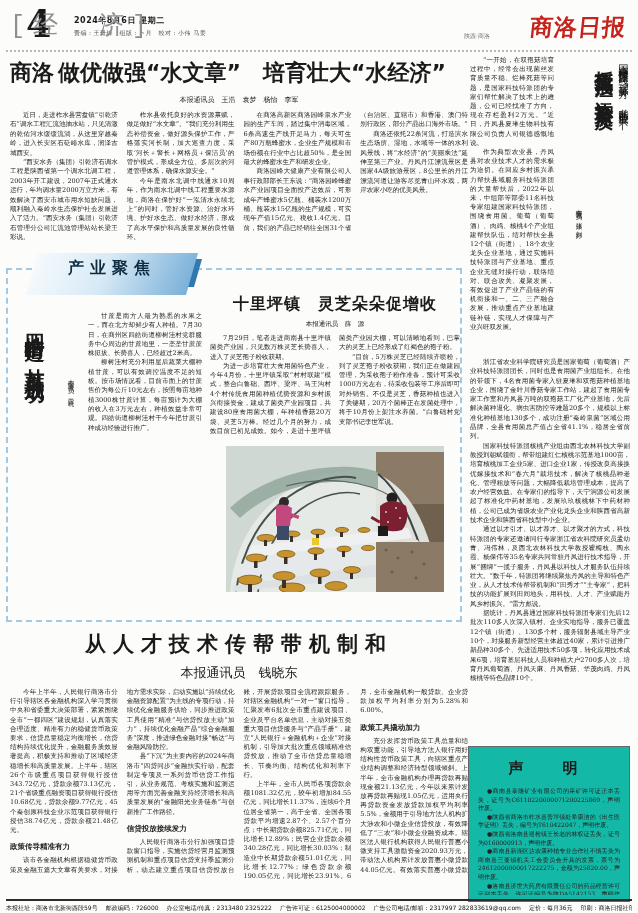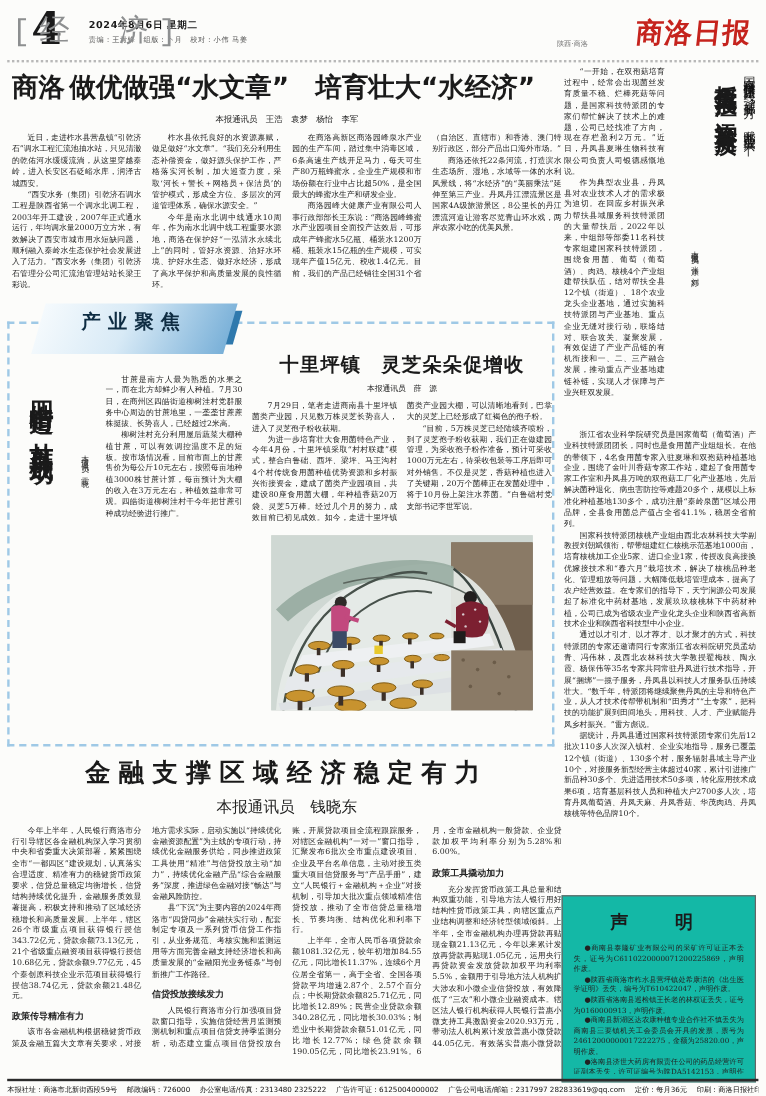--- a/index.html
+++ b/index.html
@@ -228,21 +228,21 @@
         <circle cx="174" cy="72" r="1" fill="#d8c9cf"></circle>
           <circle cx="162" cy="76" r="1" fill="#d8c9cf"></circle>
         <rect x="152" y="80" width="10" height="10" fill="#1e1c1b"></rect>
         <rect x="146" y="70" width="10" height="3" fill="#7c2031" transform="rotate(30 146 70)"></rect>
       </g>
     </svg>
   </div>
 </div>
 
 <div class="finance">
-  <div class="fin-title">金融支撑区域经济稳定有力</div>
+  <div class="fin-title">从人才技术传帮带机制和</div>
   <div class="fin-byline">本报通讯员　钱晓东</div>
   <div class="fin-cols bodytext">
     <div>
         <p>今年上半年，人民银行商洛市分行引导辖区各金融机构深入学习贯彻中央和省委重大决策部署，紧紧围绕全市“一都四区”建设规划，认真落实合理适度、精准有力的稳健货币政策要求，信贷总量稳定均衡增长，信贷结构持续优化提升，金融服务质效显著提高，积极支持和推动了区域经济稳增长和高质量发展。上半年，辖区26个市级重点项目获得银行授信343.72亿元，贷款余额73.13亿元，21个省级重点融资项目获得银行授信10.68亿元，贷款余额9.77亿元，45个秦创原科技企业示范项目获得银行授信38.74亿元，贷款余额21.48亿元。</p>
       </div>
     <h3>政策传导精准有力</h3>
     <div>
         <p>该市各金融机构根据稳健货币政策及金融五篇大文章有关要求，对接地方需求实际，启动实施以“持续优化金融资源配置”为主线的专项行动，持续优化金融服务供给，同步推进政策工具使用“精准”与信贷投放主动“加力”，持续优化金融产品“综合金融服务”深度，推进绿色金融对接“畅达”与金融风险防控。</p>
         <p>县“下沉”为主要内容的2024年商洛市“四贷同步”金融扶实行动，配套制定专项及一系列货币信贷工作指引，从业务规范、考核实施和监测运用等方面完善金融支持经济增长和高质量发展的“金融阳光业务链条”与创新推广工作路径。</p>
       </div>

